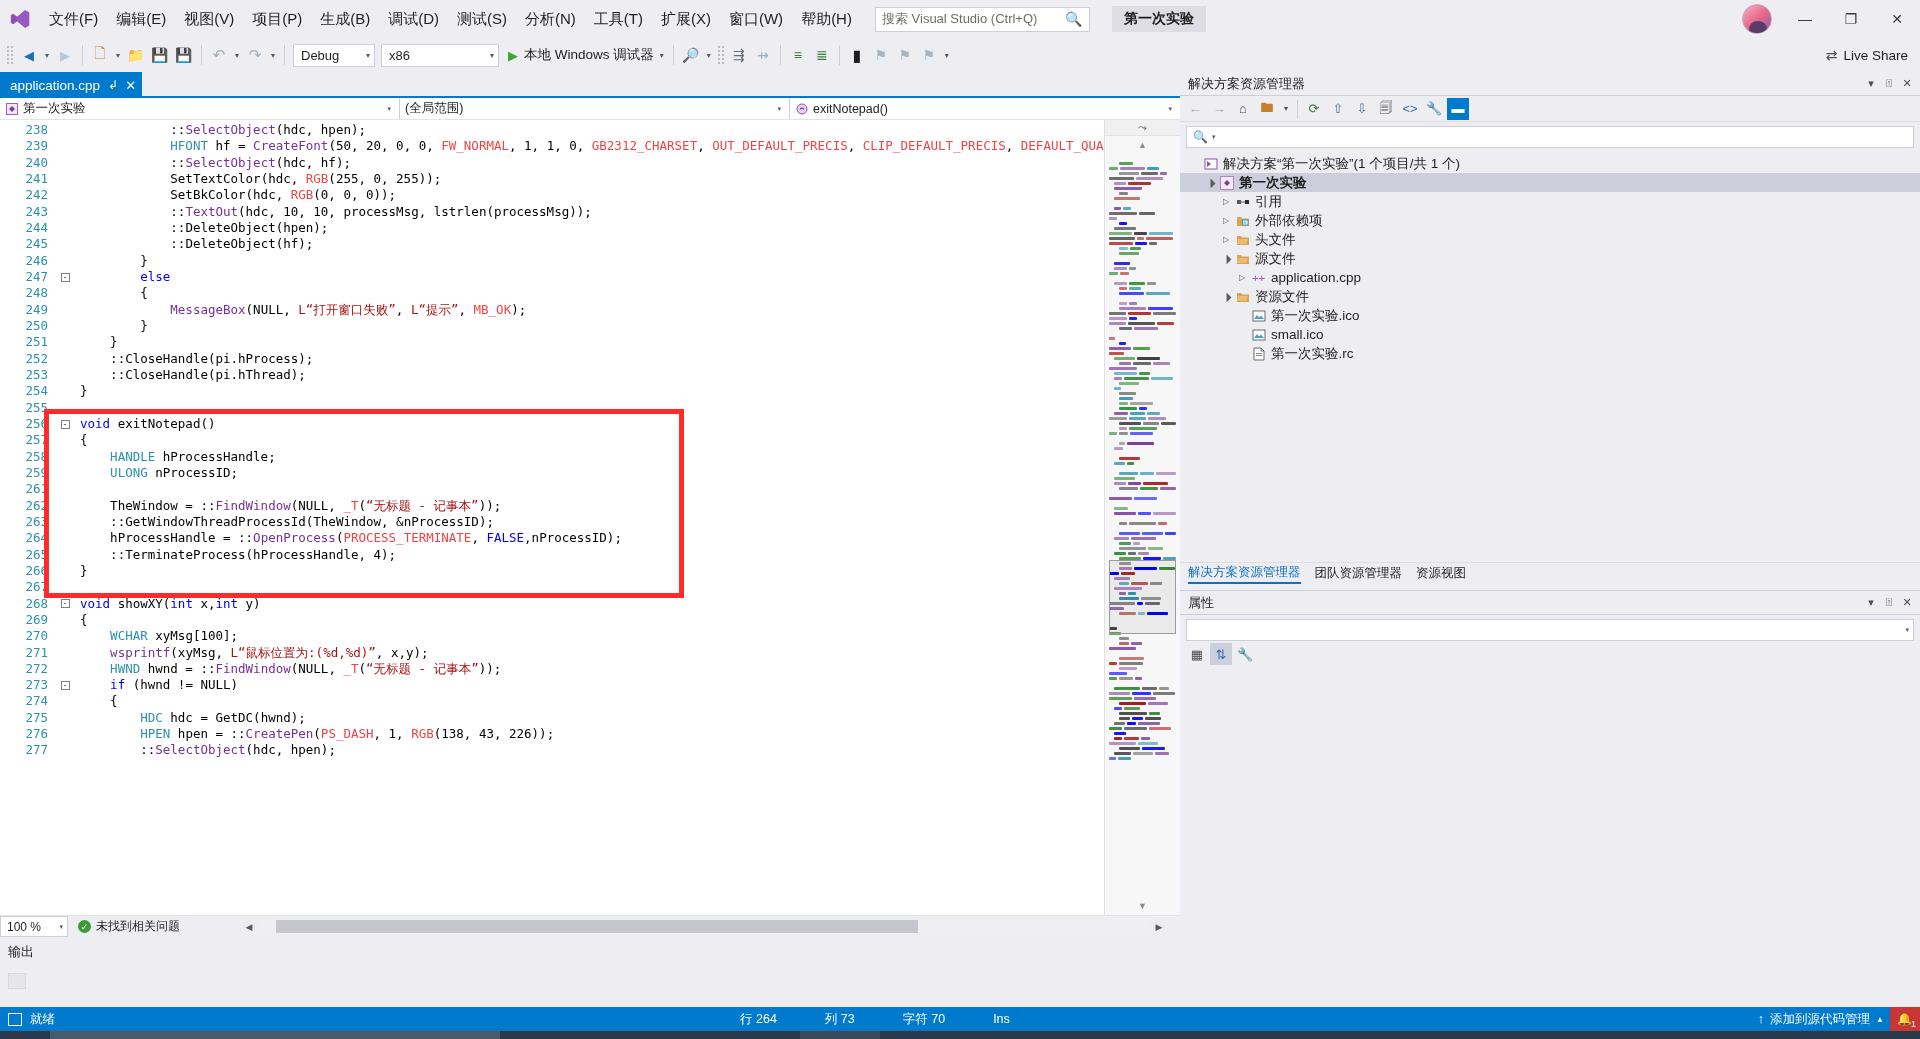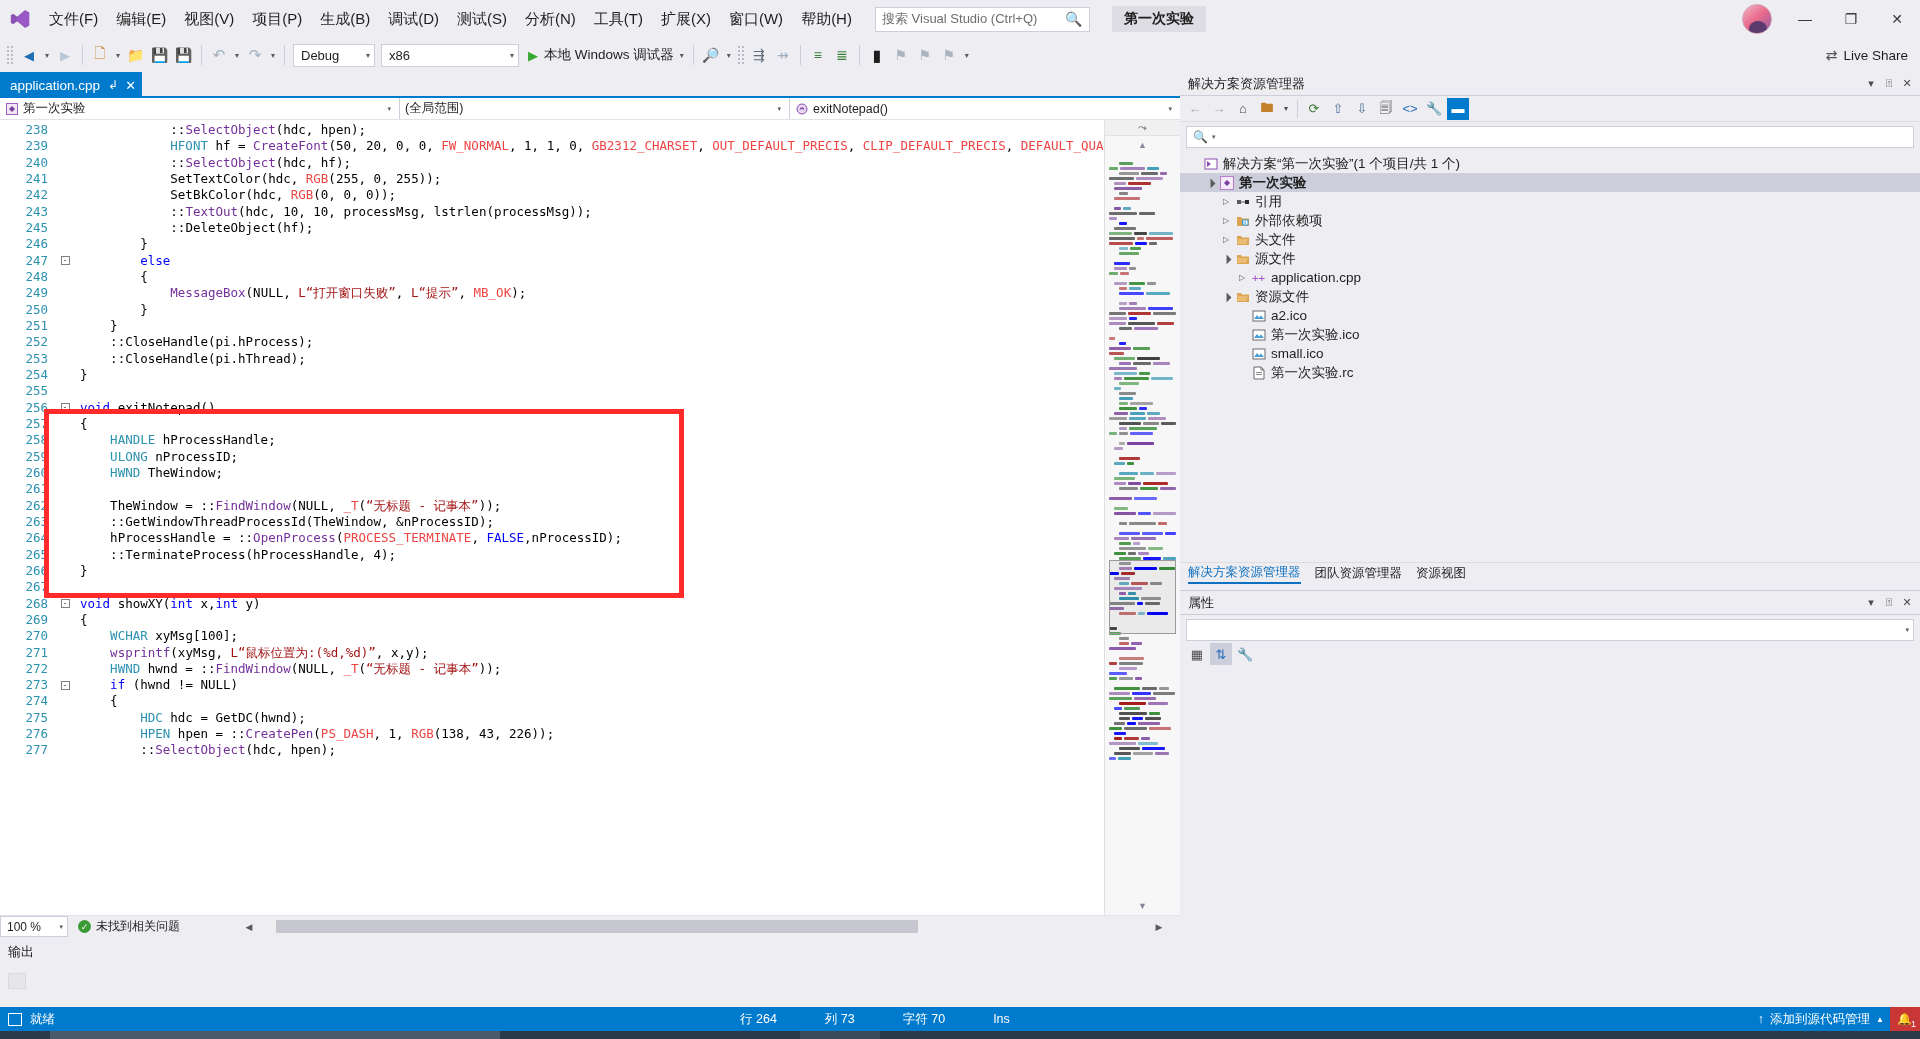--- a/index.html
+++ b/index.html
@@ -307,21 +307,21 @@
     <div class="tb-btn" style="color:#9FAEBE;font-size:15px;">↶</div>
     <div class="tb-arrow">▾</div>
     <div class="tb-btn" style="color:#9FAEBE;font-size:15px;">↷</div>
     <div class="tb-arrow">▾</div>
     <div class="tb-sep"></div>
 
     <div class="tb-combo" style="width:82px;">
       <span class="cv">Debug</span>
       <span class="carp">▾</span>
     </div>
-    <div class="tb-combo" style="width:138px;">
+    <div class="tb-combo" style="width:118px;">
       <span class="cv">x86</span>
       <span class="carp">▾</span>
     </div>
 
     <div class="tb-run">
       <span class="tri">▶</span>
       <span>本地 Windows 调试器</span>
       <span class="carp" style="font-size:8px;color:#5A5A5A;margin-left:6px;">▾</span>
     </div>
 
@@ -388,36 +388,36 @@
 
       <div class="editor-wrap">
         <div class="code-area" id="code-area">
           <div class="code-lines" id="code-lines">
               <div class="cl"><div class="gutter-num">238</div><div class="gutter-fold"></div><div class="code-text"><span class="pl">            </span><span class="pl">::</span><span class="fn">SelectObject</span><span class="pl">(hdc, hpen);</span></div></div>
               <div class="cl"><div class="gutter-num">239</div><div class="gutter-fold"></div><div class="code-text"><span class="pl">            </span><span class="typ">HFONT</span><span class="pl"> hf = </span><span class="fn">CreateFont</span><span class="pl">(50, 20, 0, 0, </span><span class="mac">FW_NORMAL</span><span class="pl">, 1, 1, 0, </span><span class="mac">GB2312_CHARSET</span><span class="pl">, </span><span class="mac">OUT_DEFAULT_PRECIS</span><span class="pl">, </span><span class="mac">CLIP_DEFAULT_PRECIS</span><span class="pl">, </span><span class="mac">DEFAULT_QUALITY</span></div></div>
               <div class="cl"><div class="gutter-num">240</div><div class="gutter-fold"></div><div class="code-text"><span class="pl">            </span><span class="pl">::</span><span class="fn">SelectObject</span><span class="pl">(hdc, hf);</span></div></div>
               <div class="cl"><div class="gutter-num">241</div><div class="gutter-fold"></div><div class="code-text"><span class="pl">            </span><span class="pl">SetTextColor</span><span class="pl">(hdc, </span><span class="mac">RGB</span><span class="pl">(255, 0, 255));</span></div></div>
               <div class="cl"><div class="gutter-num">242</div><div class="gutter-fold"></div><div class="code-text"><span class="pl">            </span><span class="pl">SetBkColor(hdc, </span><span class="mac">RGB</span><span class="pl">(0, 0, 0));</span></div></div>
               <div class="cl"><div class="gutter-num">243</div><div class="gutter-fold"></div><div class="code-text"><span class="pl">            </span><span class="pl">::</span><span class="fn">TextOut</span><span class="pl">(hdc, 10, 10, processMsg, lstrlen(processMsg));</span></div></div>
+              <div class="cl"><div class="gutter-num">244</div><div class="gutter-fold"></div><div class="code-text"><span class="pl">            </span><span class="pl">::</span><span class="pl">DeleteObject</span><span class="pl">(hpen);</span></div></div>
               <div class="cl"><div class="gutter-num">245</div><div class="gutter-fold"></div><div class="code-text"><span class="pl">            </span><span class="pl">::</span><span class="pl">DeleteObject</span><span class="pl">(hf);</span></div></div>
               <div class="cl"><div class="gutter-num">246</div><div class="gutter-fold"></div><div class="code-text"><span class="pl">        </span><span class="pl">}</span></div></div>
               <div class="cl"><div class="gutter-num">247</div><div class="gutter-fold"><div class="fold-box">-</div></div><div class="code-text"><span class="pl">        </span><span class="kw">else</span></div></div>
               <div class="cl"><div class="gutter-num">248</div><div class="gutter-fold"></div><div class="code-text"><span class="pl">        </span><span class="pl">{</span></div></div>
               <div class="cl"><div class="gutter-num">249</div><div class="gutter-fold"></div><div class="code-text"><span class="pl">            </span><span class="fn">MessageBox</span><span class="pl">(NULL, </span><span class="str">L“打开窗口失败”</span><span class="pl">, </span><span class="str">L“提示”</span><span class="pl">, </span><span class="mac">MB_OK</span><span class="pl">);</span></div></div>
               <div class="cl"><div class="gutter-num">250</div><div class="gutter-fold"></div><div class="code-text"><span class="pl">        </span><span class="pl">}</span></div></div>
               <div class="cl"><div class="gutter-num">251</div><div class="gutter-fold"></div><div class="code-text"><span class="pl">    </span><span class="pl">}</span></div></div>
               <div class="cl"><div class="gutter-num">252</div><div class="gutter-fold"></div><div class="code-text"><span class="pl">    </span><span class="pl">::</span><span class="pl">CloseHandle(pi.hProcess);</span></div></div>
               <div class="cl"><div class="gutter-num">253</div><div class="gutter-fold"></div><div class="code-text"><span class="pl">    </span><span class="pl">::</span><span class="pl">CloseHandle(pi.hThread);</span></div></div>
               <div class="cl"><div class="gutter-num">254</div><div class="gutter-fold"></div><div class="code-text"><span class="pl">}</span></div></div>
               <div class="cl"><div class="gutter-num">255</div><div class="gutter-fold"></div><div class="code-text"></div></div>
               <div class="cl"><div class="gutter-num">256</div><div class="gutter-fold"><div class="fold-box">-</div></div><div class="code-text"><span class="kw">void</span><span class="pl"> exitNotepad()</span></div></div>
               <div class="cl"><div class="gutter-num">257</div><div class="gutter-fold"></div><div class="code-text"><span class="pl">{</span></div></div>
               <div class="cl"><div class="gutter-num">258</div><div class="gutter-fold"></div><div class="code-text"><span class="pl">    </span><span class="typ">HANDLE</span><span class="pl"> hProcessHandle;</span></div></div>
               <div class="cl"><div class="gutter-num">259</div><div class="gutter-fold"></div><div class="code-text"><span class="pl">    </span><span class="typ">ULONG</span><span class="pl"> nProcessID;</span></div></div>
-              <div class="cl"><div class="gutter-num">260</div><div class="gutter-fold"></div><div class="code-text"><span class="pl">    </span><span class="typ">HWND</span><span class="pl"> TheWindow;</span></div></div>
               <div class="cl"><div class="gutter-num">261</div><div class="gutter-fold"></div><div class="code-text"><span class="pl">    </span></div></div>
               <div class="cl"><div class="gutter-num">262</div><div class="gutter-fold"></div><div class="code-text"><span class="pl">    </span><span class="pl">TheWindow = ::</span><span class="fn">FindWindow</span><span class="pl">(NULL, </span><span class="mac">_T</span><span class="pl">(</span><span class="str">“无标题 - 记事本”</span><span class="pl">));</span></div></div>
               <div class="cl"><div class="gutter-num">263</div><div class="gutter-fold"></div><div class="code-text"><span class="pl">    </span><span class="pl">::</span><span class="pl">GetWindowThreadProcessId</span><span class="pl">(TheWindow, &amp;nProcessID);</span></div></div>
               <div class="cl"><div class="gutter-num">264</div><div class="gutter-fold"></div><div class="code-text"><span class="pl">    </span><span class="pl">hProcessHandle = ::</span><span class="fn">OpenProcess</span><span class="pl">(</span><span class="mac">PROCESS_TERMINATE</span><span class="pl">, </span><span class="kw">FALSE</span><span class="pl">,nProcessID);</span></div></div>
               <div class="cl"><div class="gutter-num">265</div><div class="gutter-fold"></div><div class="code-text"><span class="pl">    </span><span class="pl">::</span><span class="pl">TerminateProcess</span><span class="pl">(hProcessHandle, 4);</span></div></div>
               <div class="cl"><div class="gutter-num">266</div><div class="gutter-fold"></div><div class="code-text"><span class="pl">}</span></div></div>
               <div class="cl"><div class="gutter-num">267</div><div class="gutter-fold"></div><div class="code-text"></div></div>
               <div class="cl"><div class="gutter-num">268</div><div class="gutter-fold"><div class="fold-box">-</div></div><div class="code-text"><span class="kw">void</span><span class="pl"> showXY(</span><span class="kw">int</span><span class="pl"> x,</span><span class="kw">int</span><span class="pl"> y)</span></div></div>
               <div class="cl"><div class="gutter-num">269</div><div class="gutter-fold"></div><div class="code-text"><span class="pl">{</span></div></div>
               <div class="cl"><div class="gutter-num">270</div><div class="gutter-fold"></div><div class="code-text"><span class="pl">    </span><span class="typ">WCHAR</span><span class="pl"> xyMsg[100];</span></div></div>
@@ -1013,30 +1013,20 @@
               <span class="tl">资源文件</span>
             </div>
             <div class="tr" style="padding-left: 54px;">
               <span class="tw"></span>
               <span class="ti">
                 <svg width="14" height="14" viewBox="0 0 14 14">
                   <rect x="1" y="2" width="12" height="10" fill="#fff" stroke="#6A6A6A"></rect>
                   <path d="M2 10 l3-4 2 2.5 2-2 3 3.5z" fill="#4B9CD3"></path>
                 </svg>
               </span>
-              <span class="tl">a2.ico</span>
-            </div>
-            <div class="tr" style="padding-left: 54px;">
-              <span class="tw"></span>
-              <span class="ti">
-                <svg width="14" height="14" viewBox="0 0 14 14">
-                  <rect x="1" y="2" width="12" height="10" fill="#fff" stroke="#6A6A6A"></rect>
-                  <path d="M2 10 l3-4 2 2.5 2-2 3 3.5z" fill="#4B9CD3"></path>
-                </svg>
-              </span>
               <span class="tl">第一次实验.ico</span>
             </div>
             <div class="tr" style="padding-left: 54px;">
               <span class="tw"></span>
               <span class="ti">
                 <svg width="14" height="14" viewBox="0 0 14 14">
                   <rect x="1" y="2" width="12" height="10" fill="#fff" stroke="#6A6A6A"></rect>
                   <path d="M2 10 l3-4 2 2.5 2-2 3 3.5z" fill="#4B9CD3"></path>
                 </svg>
               </span>

